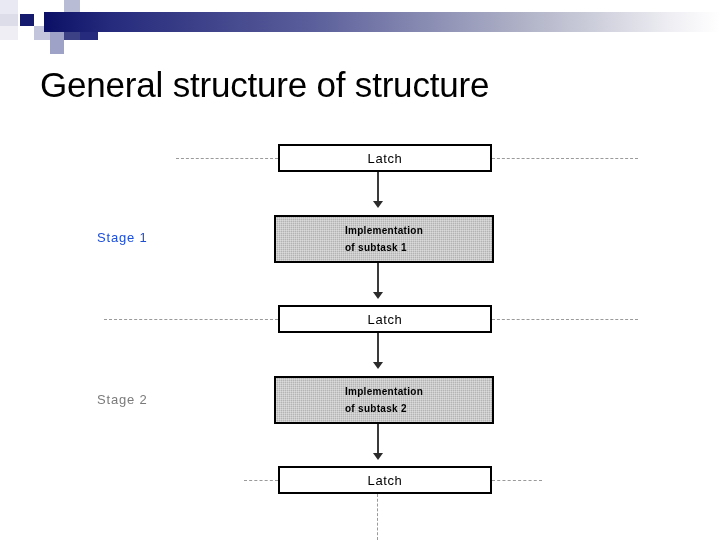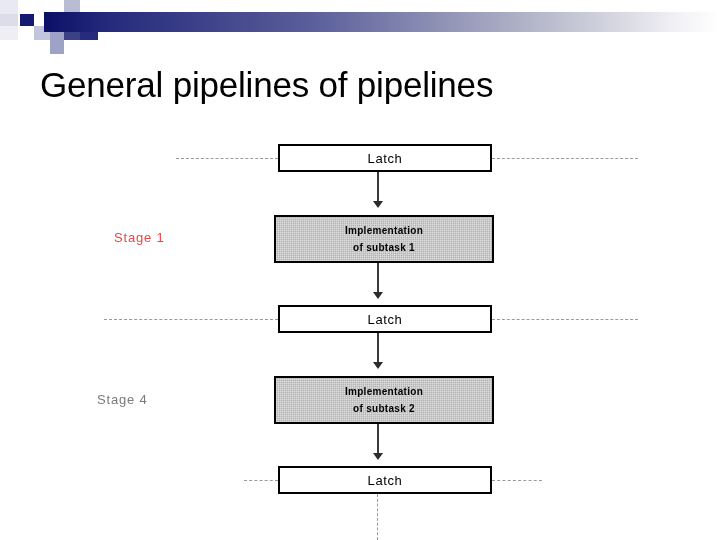--- a/index.html
+++ b/index.html
@@ -81,21 +81,21 @@
     border-left: 1px dashed #9a9a9a;
   }
 
   .flow-box {
     position: absolute;
     box-sizing: border-box;
     border: 2px solid #000000;
     display: flex;
     align-items: center;
     justify-content: center;
-    text-align: center;
+    text-align: left;
     color: #000000;
   }
 
   .flow-box.latch {
     background: #ffffff;
     font-size: 13px;
     letter-spacing: 0.6px;
     height: 28px;
   }
 
@@ -152,21 +152,21 @@
       <div class="deco-square" style="left: 50px; top: 26px; width: 14px; height: 14px; background: rgb(158, 162, 198);"></div>
       <div class="deco-square" style="left: 64px; top: 0px; width: 16px; height: 14px; background: rgb(185, 188, 213);"></div>
       <div class="deco-square" style="left: 64px; top: 14px; width: 16px; height: 12px; background: rgb(155, 159, 196);"></div>
       <div class="deco-square" style="left: 64px; top: 26px; width: 16px; height: 14px; background: rgb(60, 65, 134);"></div>
       <div class="deco-square" style="left: 50px; top: 40px; width: 14px; height: 14px; background: rgb(158, 162, 198);"></div>
       <div class="deco-square" style="left: 80px; top: 26px; width: 18px; height: 14px; background: rgb(38, 43, 125);"></div>
     </div>
   <div id="deco-gradient-bar"></div>
 </div>
 
-<div id="page-title">General pipelines of pipelines</div>
+<div id="page-title">General structure of structure</div>
 
 <div id="diagram">
   <div id="separators-layer">
       <div class="dash-line-h" style="left: 176px; top: 28px; width: 102px; border-top-color: rgb(154, 154, 154);"></div>
       <div class="dash-line-h" style="left: 492px; top: 28px; width: 146px; border-top-color: rgb(154, 154, 154);"></div>
       <div class="dash-line-h" style="left: 104px; top: 189px; width: 174px; border-top-color: rgb(154, 154, 154);"></div>
       <div class="dash-line-h" style="left: 492px; top: 189px; width: 146px; border-top-color: rgb(154, 154, 154);"></div>
       <div class="dash-line-h" style="left: 244px; top: 350px; width: 34px; border-top-color: rgb(154, 154, 154);"></div>
       <div class="dash-line-h" style="left: 492px; top: 350px; width: 50px; border-top-color: rgb(154, 154, 154);"></div>
       <div class="dash-line-v" style="left: 377px; top: 364px; height: 46px; border-left-color: rgb(154, 154, 154);"></div>
@@ -192,16 +192,16 @@
         <span class="box-text">Latch</span>
       </div>
       <div class="flow-box subtask" style="left: 274px; top: 246px; width: 220px; height: 48px;">
         <span class="box-text">Implementation<br>of subtask 2</span>
       </div>
       <div class="flow-box latch" style="left: 278px; top: 336px; width: 214px; height: 28px;">
         <span class="box-text">Latch</span>
       </div>
     </div>
   <div id="stages-layer">
-      <div class="stage-label" style="left: 114px; top: 100px; color: #ef4444;">Stage 1</div>
-      <div class="stage-label" style="left: 97px; top: 262px; color: rgb(122, 122, 122);">Stage 4</div>
+      <div class="stage-label" style="left: 97px; top: 100px; color: #1d4ed8;">Stage 1</div>
+      <div class="stage-label" style="left: 97px; top: 262px; color: rgb(122, 122, 122);">Stage 2</div>
     </div>
 </div>
 
 </body></html>

